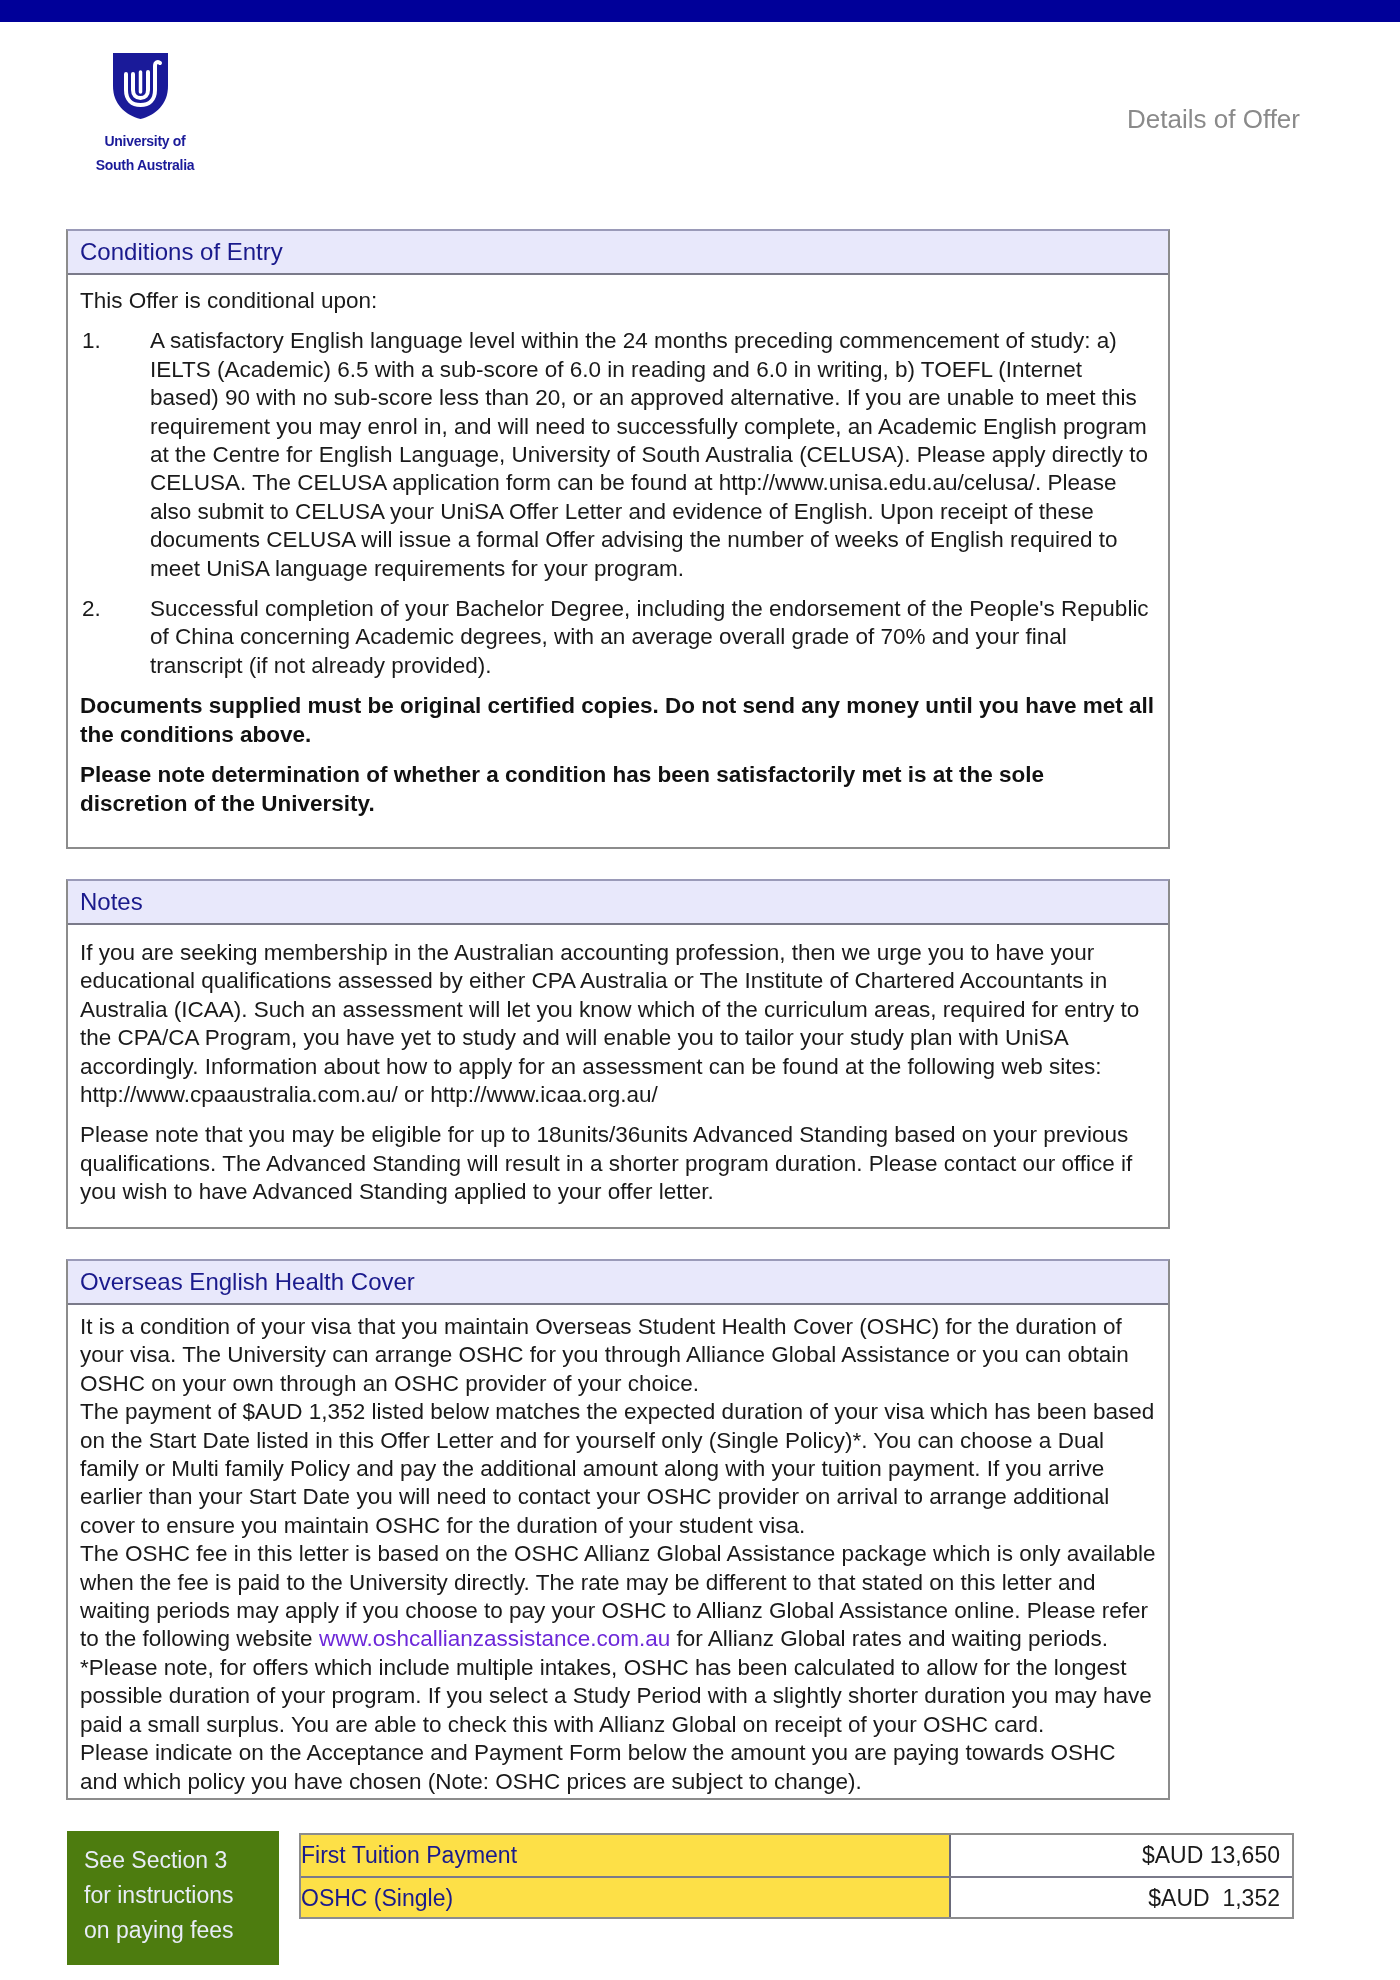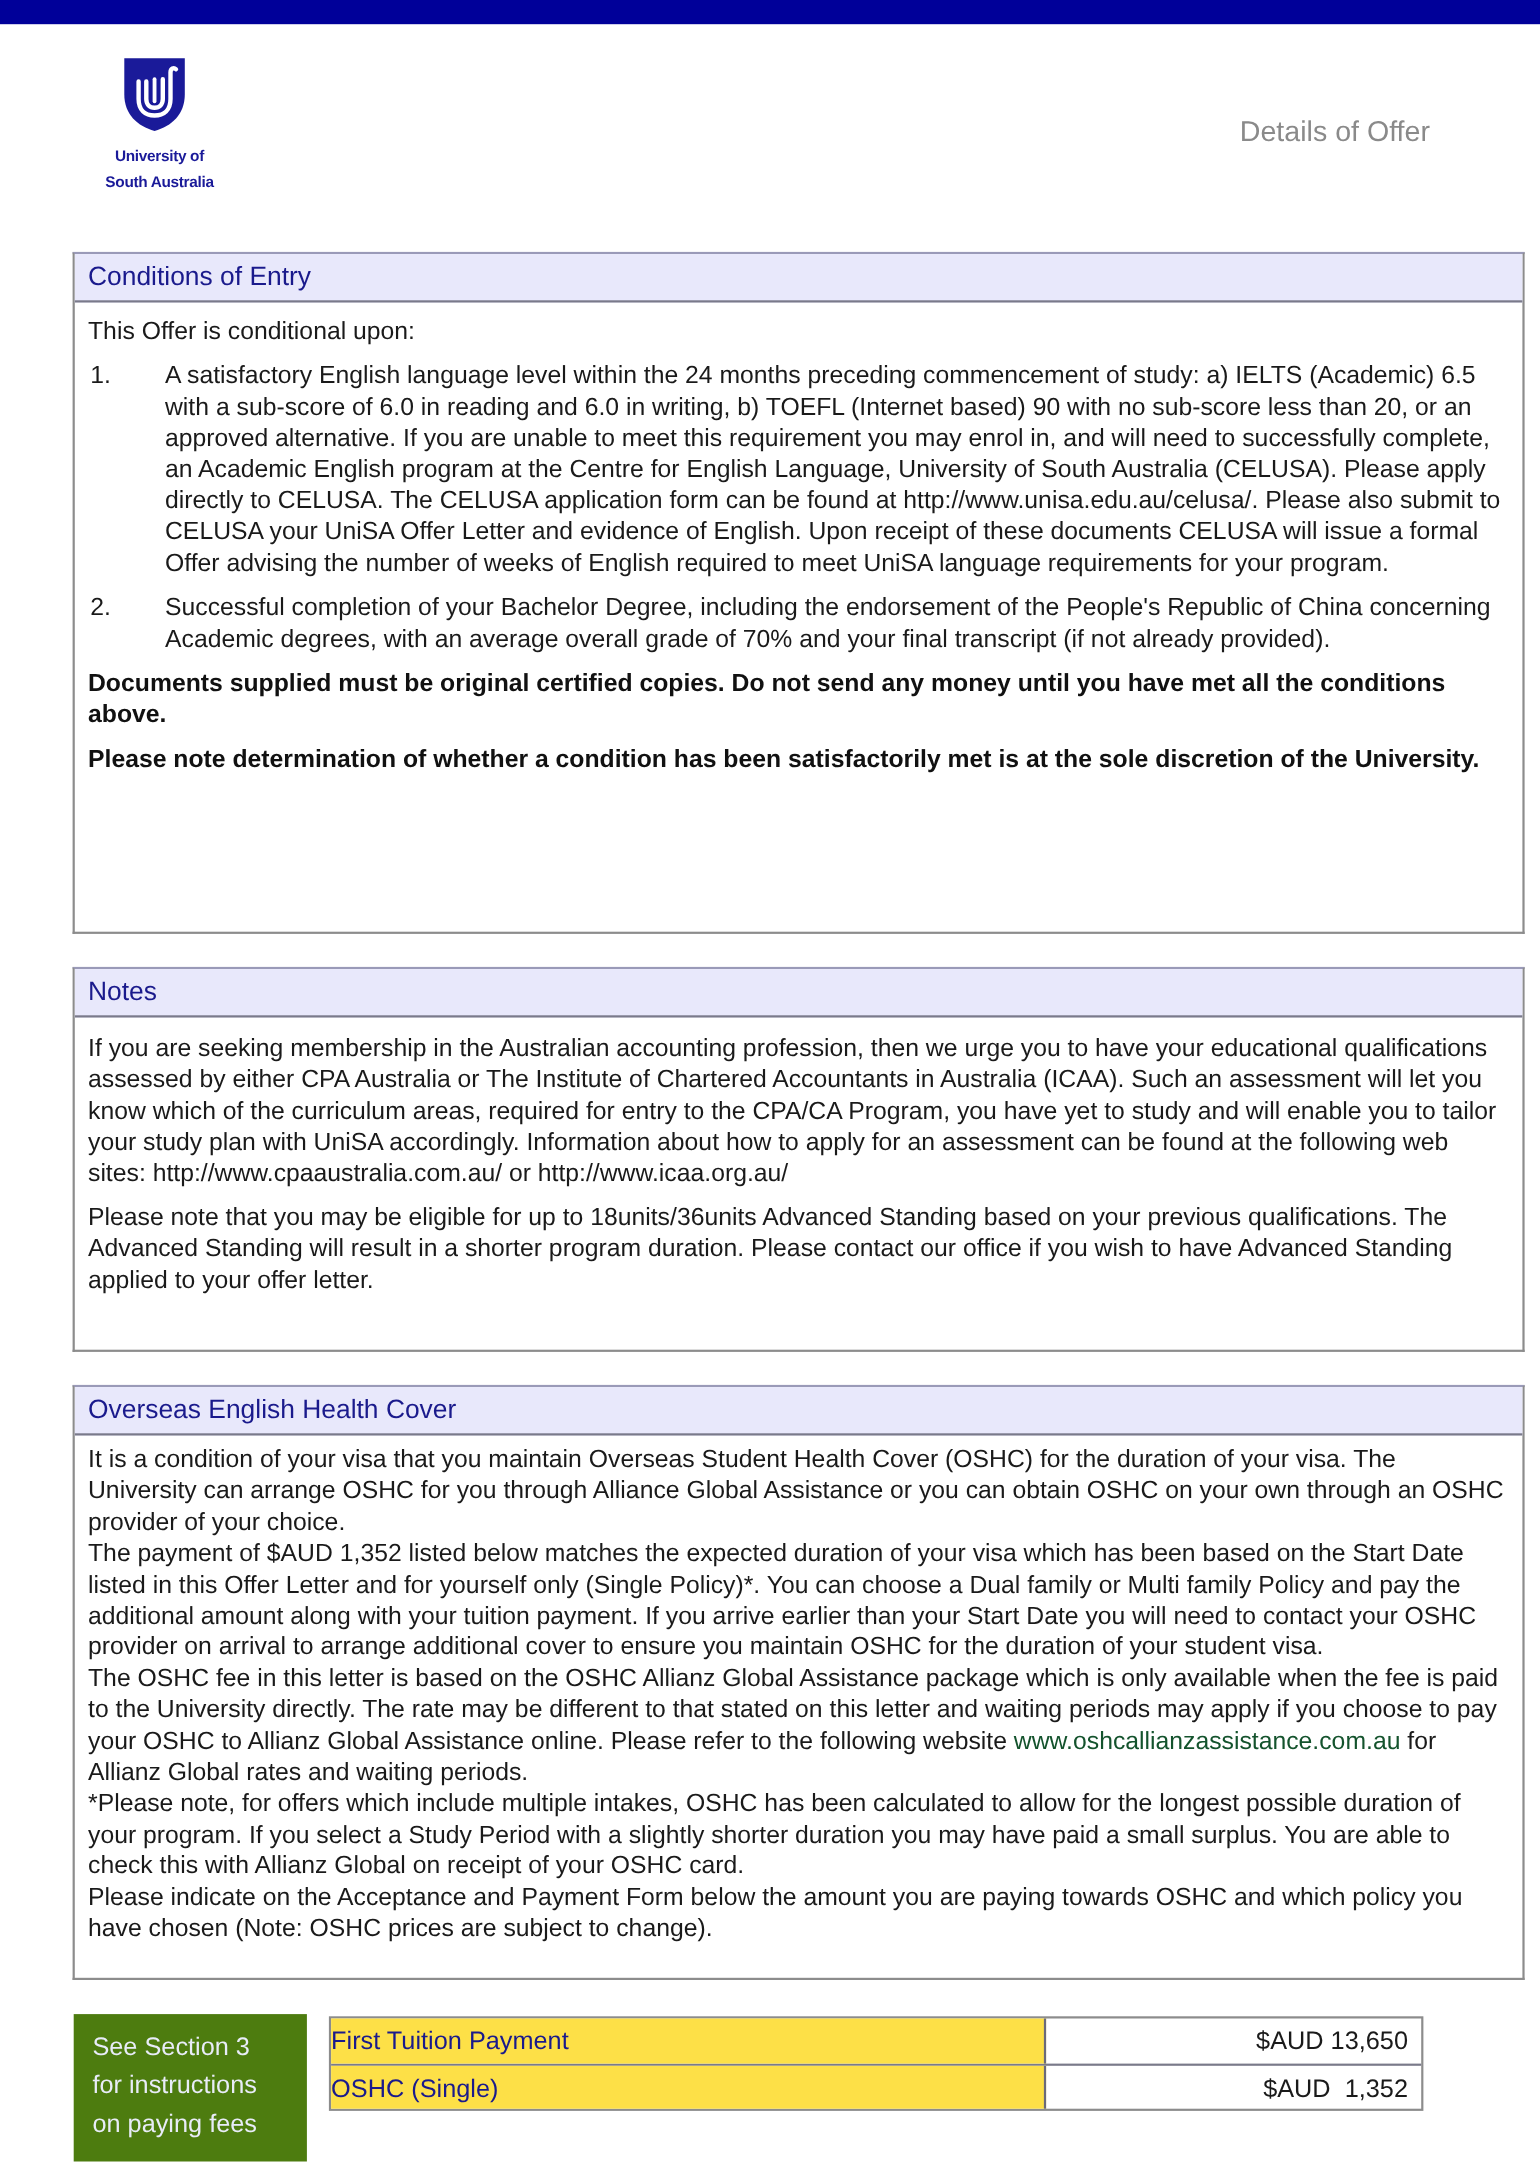--- a/index.html
+++ b/index.html
@@ -3,29 +3,29 @@
 <meta charset="utf-8">
 <style>
   * { box-sizing: border-box; margin: 0; padding: 0; }
   html, body { width: 1400px; height: 1980px; background: #ffffff; overflow: hidden; }
   body { position: relative; font-family: "Liberation Sans", sans-serif; color: #1a1a1a; }
   .topbar { position: absolute; left: 0; top: 0; width: 1400px; height: 22px; background: #000099; }
   .logo { position: absolute; left: 60px; top: 52px; width: 170px; height: 130px; }
   .logo .shield { position: absolute; left: 52px; top: 0; width: 57px; height: 68px; }
   .logo .logo-text { position: absolute; left: 0; top: 77px; width: 170px; text-align: center; color: #1a1a99; font-weight: bold; font-size: 14px; line-height: 24px; letter-spacing: -0.3px; }
   .doc-title { position: absolute; left: 1105px; top: 104px; width: 195px; text-align: right; font-size: 26px; color: #8a8a8a; }
-  .section { position: absolute; left: 66px; width: 1320px; border: 2px solid #8c8c8c; border-top-color: #9a9ab8; background: #fff; }
+  .section { position: absolute; left: 66px; width: 1104px; border: 2px solid #8c8c8c; border-top-color: #9a9ab8; background: #fff; }
   .section .sec-header { height: 44px; background: #e8e8fb; border-bottom: 2px solid #7a7a8a; color: #1a1a8c; font-size: 24px; line-height: 42px; padding-left: 12px; }
   .section .sec-body { padding: 12px 12px 0 12px; font-size: 22.5px; line-height: 28.4px; color: #1a1a1a; }
   .para { margin-bottom: 12px; }
   .cond-item { display: flex; margin-bottom: 12px; }
   .cond-item .num { width: 70px; flex: none; padding-left: 2px; }
   .cond-item .txt { flex: 1; }
   .bold { font-weight: bold; color: #111; }
-  .link { color: #14532d; }
+  .link { color: #6d28d9; }
   .oshc-body { padding-bottom: 6px; }
   .paybox { position: absolute; left: 67px; top: 1831px; width: 212px; height: 134px; background: #4d7c0f; color: #e8ecf8; font-size: 23px; line-height: 35px; padding: 12px 0 0 17px; }
   .paytable { position: absolute; left: 299px; top: 1833px; width: 995px; border: 2px solid #8c8c8c; }
   .payrow { display: flex; height: 41px; }
   .payrow + .payrow { border-top: 2px solid #7a7a8a; }
   .payrow .label { width: 650px; background: #fde047; color: #1a1a8c; font-size: 23px; line-height: 40px; border-right: 2px solid #6a6a7a; }
   .payrow .amount { flex: 1; text-align: right; font-size: 23px; line-height: 40px; padding-right: 12px; color: #1a1a1a; white-space: pre; }
 </style>
 </head>
 <body>

